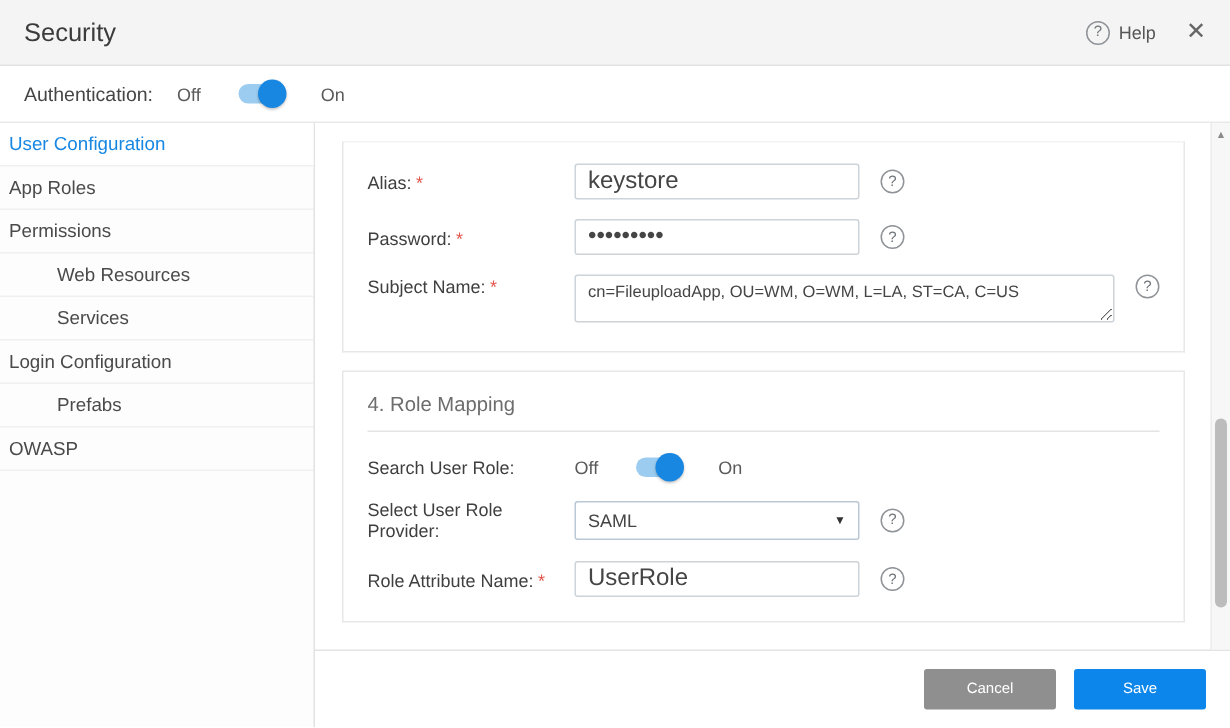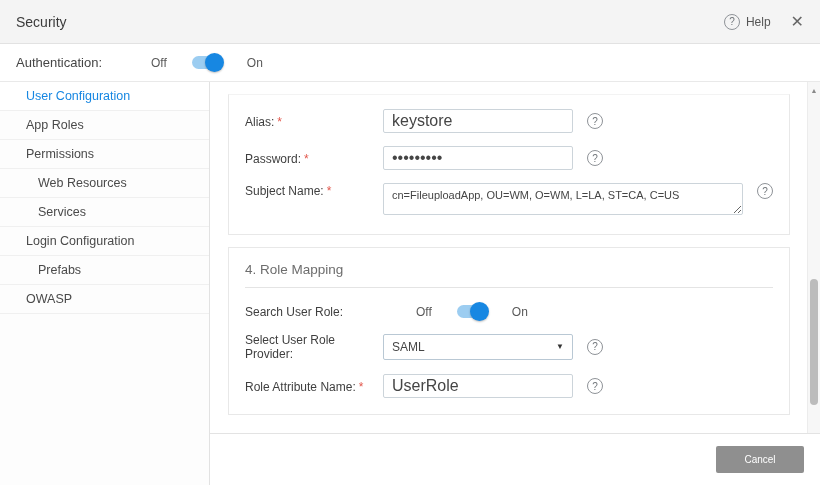--- a/index.html
+++ b/index.html
@@ -10,54 +10,54 @@
     color: #444;
     overflow: hidden;
   }
   .window { width: 820px; height: 485px; display: flex; flex-direction: column; background: #fff; }
 
   
   .titlebar {
     height: 44px; background: #f4f4f4; border-bottom: 1px solid #e2e2e2;
     display: flex; align-items: center; padding: 0 16px; flex-shrink: 0;
   }
-  .title { font-size: 14px; color: #3b3b3b; font-weight: 400; }
+  .title { font-size: 17px; color: #3b3b3b; font-weight: 400; }
   .titlebar-right { margin-left: auto; display: flex; align-items: center; gap: 6px; }
   .help-circle {
     width: 16px; height: 16px; border-radius: 50%; border: 1px solid #8f9398;
     color: #70757a; font-size: 10px; display: inline-flex; align-items: center;
     justify-content: center; cursor: pointer; flex-shrink: 0; background: transparent;
   }
   .help-label { font-size: 12px; color: #555; cursor: pointer; margin-right: 14px; }
   .close-x { font-size: 16px; color: #666; cursor: pointer; line-height: 1; }
 
   
   .auth-row {
     height: 38px; border-bottom: 1px solid #e9e9e9; display: flex; align-items: center;
     padding: 0 16px; flex-shrink: 0; background: #fff;
   }
   .auth-label { font-size: 13px; color: #454545; margin-right: 16px; }
 
   
-  .toggle { display: inline-flex; align-items: center; gap: 25px; cursor: pointer; margin-left: 33px; }
+  .toggle { display: inline-flex; align-items: center; gap: 25px; cursor: pointer; }
   .toggle-text { font-size: 12px; color: #5a5a5a; }
   .switch { position: relative; width: 30px; height: 13px; border-radius: 7px; background: var(--accent_track, #9ccdf1); display: inline-block; }
   .switch .knob {
     position: absolute; width: 19px; height: 19px; border-radius: 50%;
     background: var(--accent, #1787e2); top: -3px; right: -2px;
     box-shadow: 0 1px 2px rgba(0,0,0,0.25);
   }
 
   
   .body { flex: 1; display: flex; min-height: 0; }
 
   
   .sidebar { width: 210px; border-right: 1px solid #e2e2e2; background: #fdfdfd; flex-shrink: 0; }
   .side-item {
-    height: 29px; line-height: 28px; padding-left: 26px; font-size: 12.5px;
+    height: 29px; line-height: 28px; padding-left: 6px; font-size: 12.5px;
     color: #4a4a4a; border-bottom: 1px solid #f0f0f0; cursor: pointer; white-space: nowrap;
   }
   .side-item.sub { padding-left: 38px; }
   .side-item.active { color: var(--accent, #1787e2); background: #fff; }
 
   
   .content { flex: 1; position: relative; display: flex; flex-direction: column; min-width: 0; }
   .scroll-area { flex: 1; overflow: hidden; padding: 12px 30px 0 18px; }
 
   .group-box { border: 1px solid #e8e8e8; border-top-color: #f3f3f3; padding: 14px 16px 6px 16px; margin-bottom: 12px; background: #fff; }
@@ -221,17 +221,18 @@
         </div>
       </div>
 
       <div class="v-scrollbar">
         <span class="sb-arrow">▲</span>
         <span class="sb-thumb"></span>
       </div>
 
       <div class="footer">
         <button class="btn btn-cancel">Cancel</button>
+        <button class="btn btn-save">Save</button>
       </div>
     </div>
 
   </div>
 </div>
 
 </body></html>

